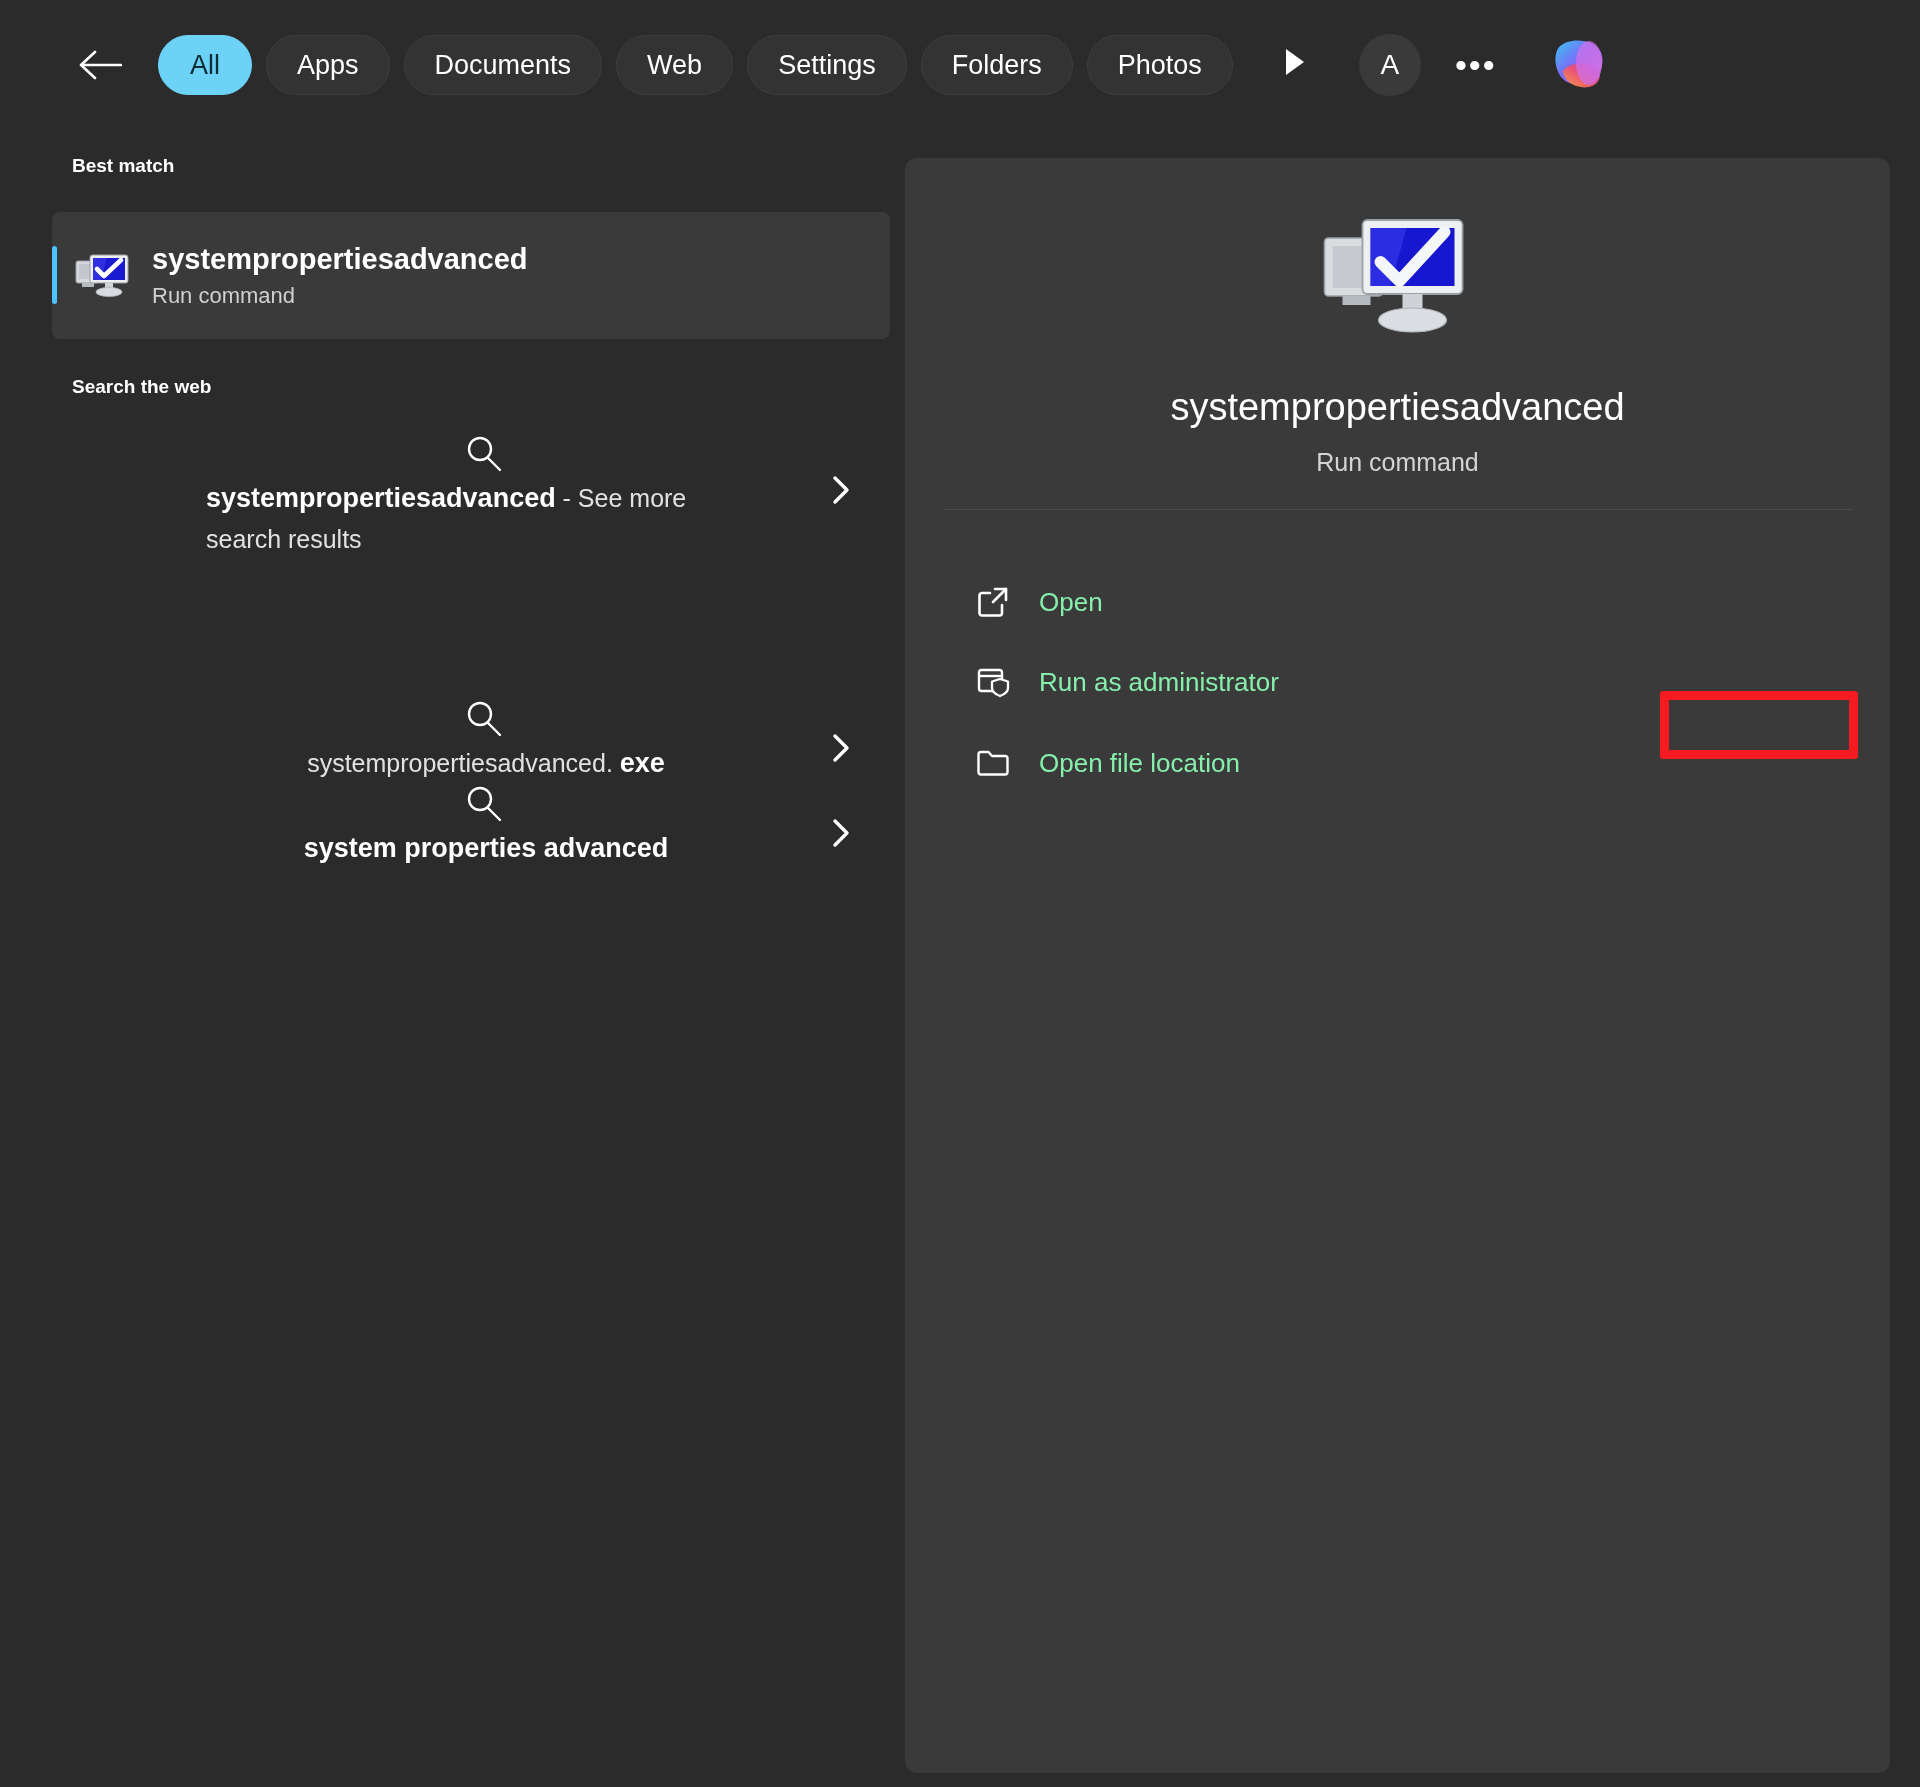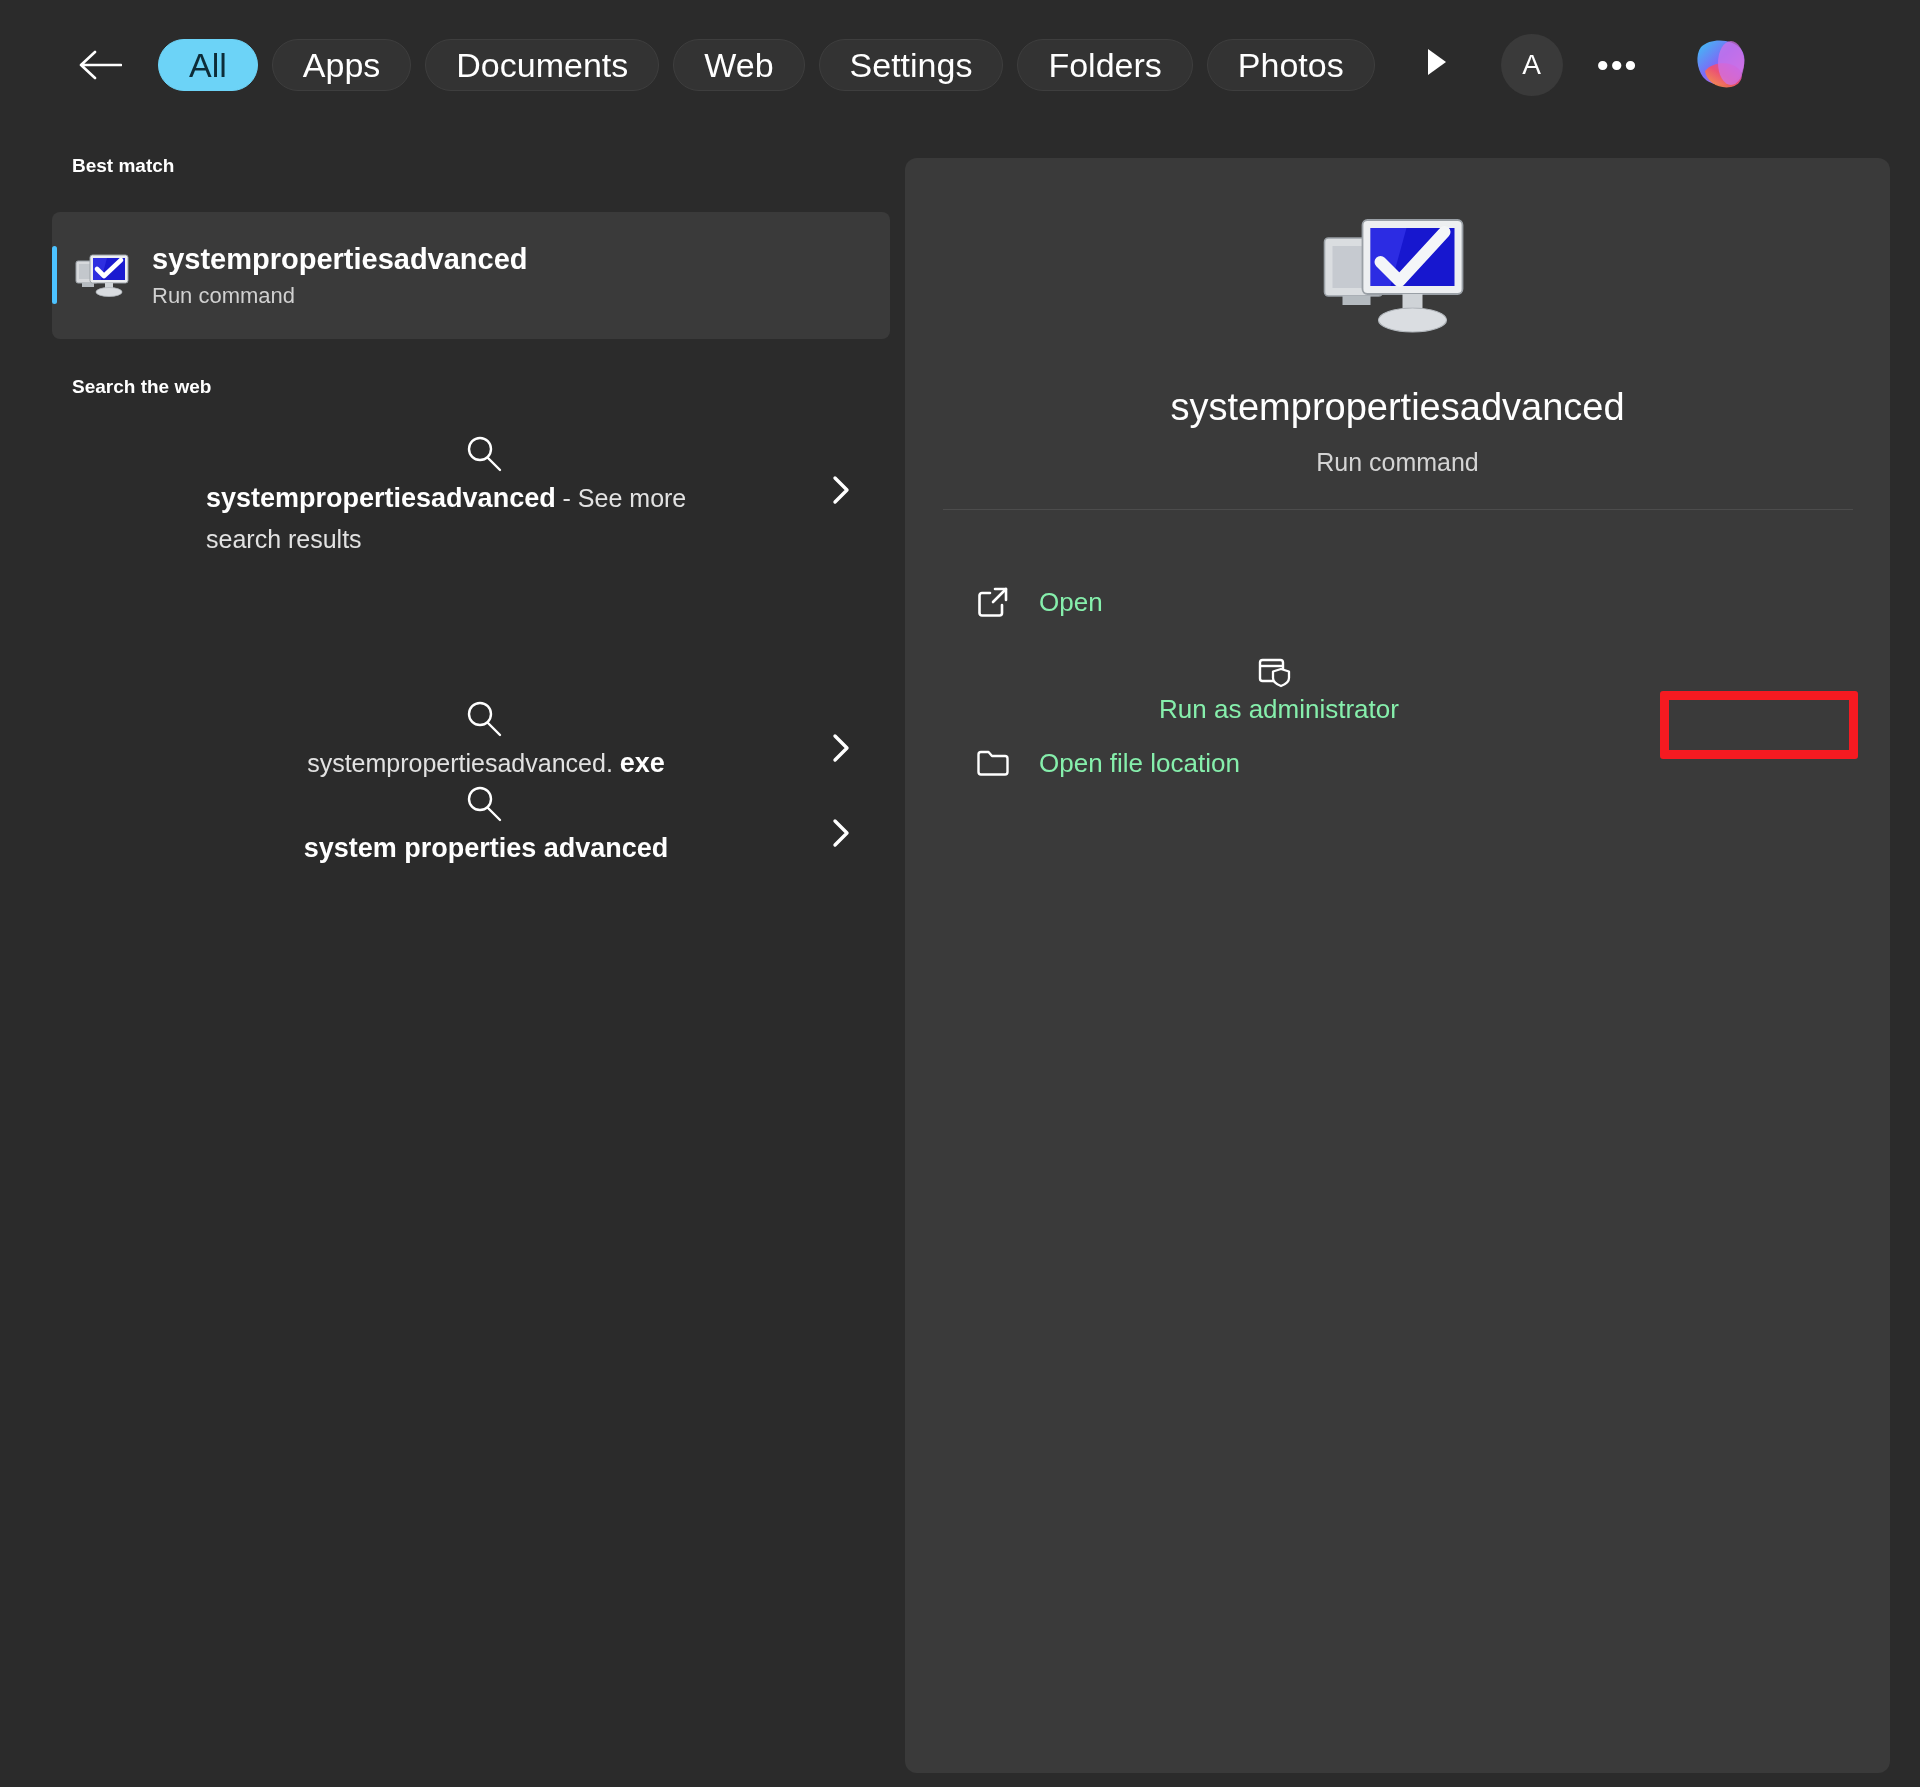--- a/index.html
+++ b/index.html
@@ -37,27 +37,27 @@
     border-radius: 6px;
   }
   .back-btn svg { display:block; }
   .tabs {
     display: flex;
     align-items: center;
     gap: 14px;
     margin-left: 30px;
   }
   .tab {
-    height: 52px;
+    height: 60px;
     padding: 0 30px;
     border-radius: 31px;
     display: flex;
     align-items: center;
     justify-content: center;
-    font-size: 34px;
+    font-size: 27px;
     color: #ffffff;
     background: #333333;
     border: 1px solid #3e3e3e;
     white-space: nowrap;
     box-sizing: border-box;
   }
   .tab.active {
     background: #6cd3f7;
     color: #0d2c38;
     border-color: #6cd3f7;
@@ -239,21 +239,21 @@
     flex: none;
     display: flex; align-items: center; justify-content: center;
     margin-left: 14px;
   }
   .action .txt {
     margin-left: 24px;
     font-size: 26px;
     color: #86efac;
   }
   #action-open { top: 412px; }
-  #action-runadmin { top: 492px; flex-direction: column; }
+  #action-runadmin { top: 492px; }
   #action-filelocation { top: 573px; }
 
   .highlight-box {
     position: absolute;
     left: 755px; top: 533px;
     width: 198px; height: 68px;
     border: 9px solid #f61a21;
     border-radius: 3px;
     box-sizing: border-box;
     pointer-events: none;

